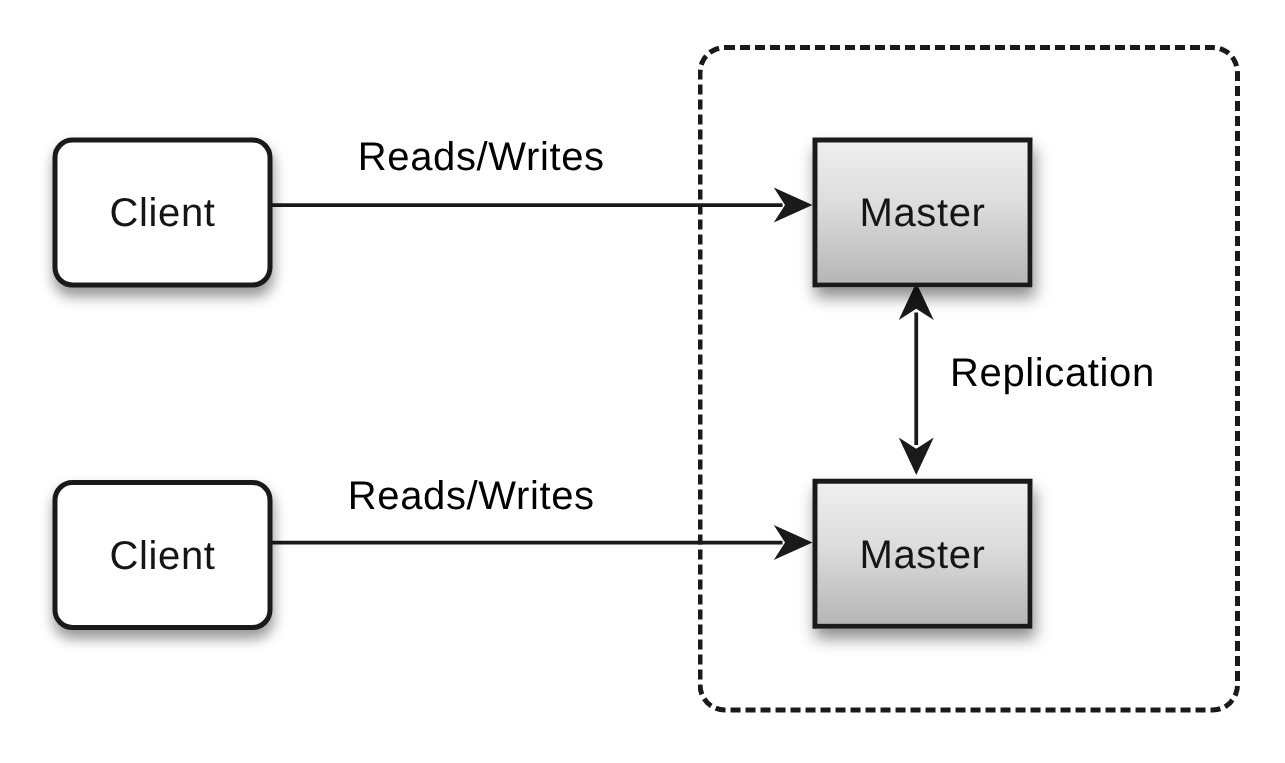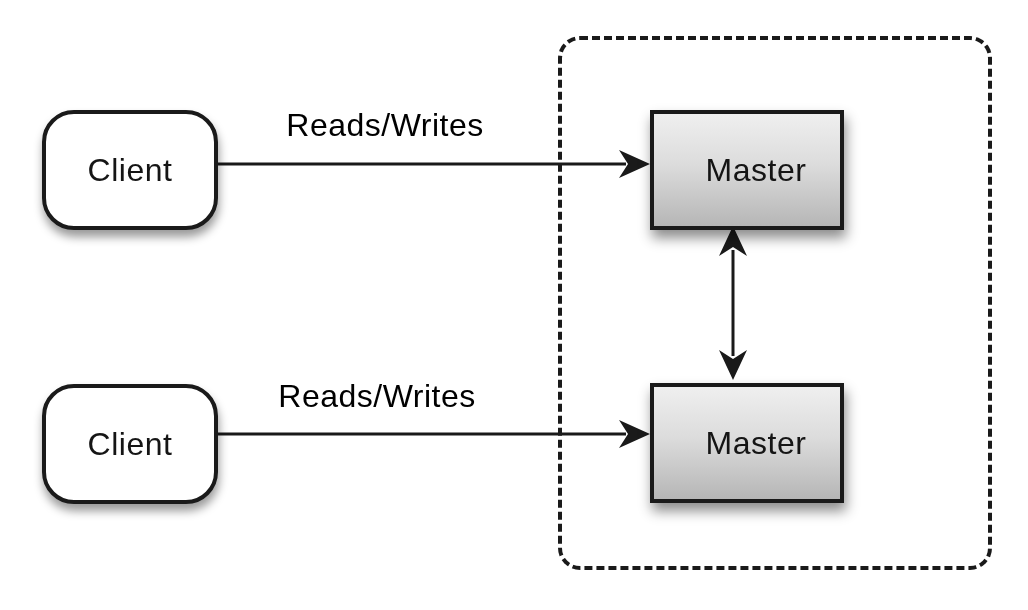--- a/index.html
+++ b/index.html
@@ -33,33 +33,32 @@
     font-size: 32px;
     color: #151515;
     letter-spacing: 0.5px;
   }
   .client-node {
     left: 42px;
     width: 168px;
     height: 112px;
     background: #ffffff;
     border: 4px solid #1a1a1a;
-    border-radius: 32px;
+    border-radius: 16px;
     box-shadow: 1px 7px 10px rgba(0,0,0,0.40);
   }
   .client-top { top: 110px; }
   .client-bottom { top: 384px; }
   .master-node {
     left: 650px;
     width: 168px;
     height: 112px;
     background: linear-gradient(to bottom, #efefef 0%, #dcdcdc 45%, #b6b6b6 100%);
     border: 4px solid #1a1a1a;
     box-shadow: 2px 8px 12px rgba(0,0,0,0.45);
-    padding-left: 18px;
   }
   .master-top { top: 110px; }
   .master-bottom { top: 383px; }
   .edge-label {
     position: absolute;
     font-size: 32px;
     color: #000000;
     white-space: nowrap;
     letter-spacing: 0.5px;
   }
@@ -116,14 +115,15 @@
   </div>
 
   <div class="node master-node master-bottom">
     <span>Master</span>
   </div>
 
   <div class="edge-label label-rw-top">Reads/Writes</div>
 
   <div class="edge-label label-rw-bottom">Reads/Writes</div>
 
+  <div class="edge-label label-replication">Replication</div>
 
 </div>
 
 </body></html>

